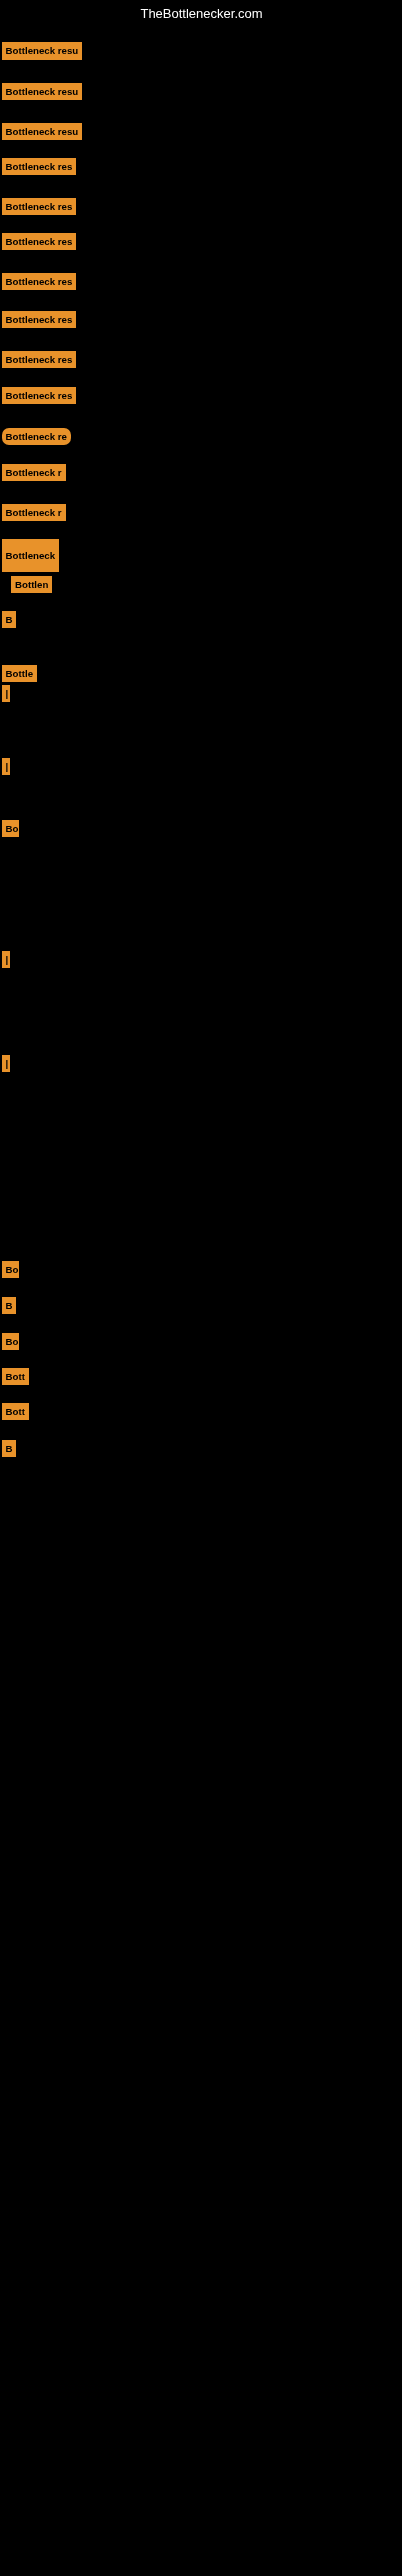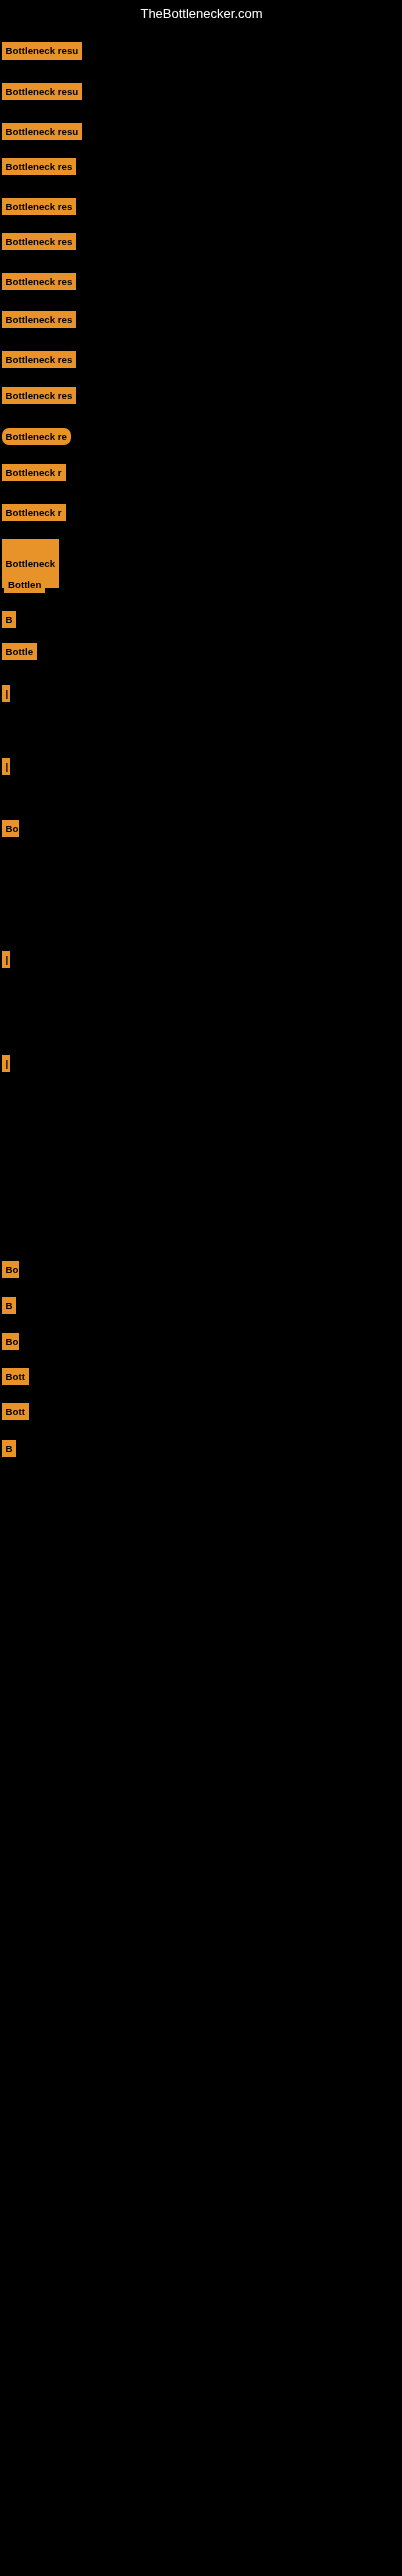--- a/index.html
+++ b/index.html
@@ -30,24 +30,24 @@
     <div style="position: absolute; top: 133px; left: 1.6px; background-color: rgb(232, 146, 42); color: rgb(0, 0, 0); font-size: 9.7px; font-weight: bold; padding: 3.2px 4px; white-space: nowrap; overflow: hidden; max-width: 89px; cursor: pointer;">Bottleneck res</div>
     <div style="position: absolute; top: 173px; left: 1.6px; background-color: rgb(232, 146, 42); color: rgb(0, 0, 0); font-size: 9.7px; font-weight: bold; padding: 3.2px 4px; white-space: nowrap; overflow: hidden; max-width: 89px; cursor: pointer;">Bottleneck res</div>
     <div style="position: absolute; top: 208px; left: 1.6px; background-color: rgb(232, 146, 42); color: rgb(0, 0, 0); font-size: 9.7px; font-weight: bold; padding: 3.2px 4px; white-space: nowrap; overflow: hidden; max-width: 87px; cursor: pointer;">Bottleneck res</div>
     <div style="position: absolute; top: 248px; left: 1.6px; background-color: rgb(232, 146, 42); color: rgb(0, 0, 0); font-size: 9.7px; font-weight: bold; padding: 3.2px 4px; white-space: nowrap; overflow: hidden; max-width: 87px; cursor: pointer;">Bottleneck res</div>
     <div style="position: absolute; top: 286px; left: 1.6px; background-color: rgb(232, 146, 42); color: rgb(0, 0, 0); font-size: 9.7px; font-weight: bold; padding: 3.2px 4px; white-space: nowrap; overflow: hidden; max-width: 85px; cursor: pointer;">Bottleneck res</div>
     <div style="position: absolute; top: 326px; left: 1.6px; background-color: rgb(232, 146, 42); color: rgb(0, 0, 0); font-size: 9.7px; font-weight: bold; padding: 3.2px 4px; white-space: nowrap; overflow: hidden; max-width: 85px; cursor: pointer;">Bottleneck res</div>
     <div style="position: absolute; top: 362px; left: 1.6px; background-color: rgb(232, 146, 42); color: rgb(0, 0, 0); font-size: 9.7px; font-weight: bold; padding: 3.2px 4px; white-space: nowrap; overflow: hidden; max-width: 84px; cursor: pointer;">Bottleneck res</div>
     <div style="position: absolute; top: 403px; left: 1.6px; background-color: rgb(232, 146, 42); color: rgb(0, 0, 0); font-size: 9.7px; font-weight: bold; padding: 3.2px 4px; white-space: nowrap; overflow: hidden; max-width: 81px; cursor: pointer; border-radius: 7px;">Bottleneck re</div>
     <div style="position: absolute; top: 439px; left: 1.6px; background-color: rgb(232, 146, 42); color: rgb(0, 0, 0); font-size: 9.7px; font-weight: bold; padding: 3.2px 4px; white-space: nowrap; overflow: hidden; max-width: 76px; cursor: pointer;">Bottleneck r</div>
     <div style="position: absolute; top: 479px; left: 1.6px; background-color: rgb(232, 146, 42); color: rgb(0, 0, 0); font-size: 9.7px; font-weight: bold; padding: 3.2px 4px; white-space: nowrap; overflow: hidden; max-width: 74px; cursor: pointer;">Bottleneck r</div>
-    <div style="position: absolute; top: 514px; left: 1.6px; background-color: rgb(232, 146, 42); color: rgb(0, 0, 0); font-size: 9.7px; font-weight: bold; padding: 19px 4px; white-space: nowrap; overflow: hidden; max-width: 66px; cursor: pointer;">Bottleneck</div>
-    <div style="position: absolute; top: 551px; left: 4px; background-color: rgb(232, 146, 42); color: rgb(0, 0, 0); font-size: 9.7px; font-weight: bold; padding: 3.2px 4px; white-space: nowrap; overflow: hidden; max-width: 48px; cursor: pointer;">Bottlen</div>
+    <div style="position: absolute; top: 514px; left: 1.6px; background-color: rgb(232, 146, 42); color: rgb(0, 0, 0); font-size: 9.7px; font-weight: bold; padding: 11px 4px; white-space: nowrap; overflow: hidden; max-width: 66px; cursor: pointer;">Bottleneck</div>
+    <div style="position: absolute; top: 551px; left: 11px; background-color: rgb(232, 146, 42); color: rgb(0, 0, 0); font-size: 9.7px; font-weight: bold; padding: 3.2px 4px; white-space: nowrap; overflow: hidden; max-width: 48px; cursor: pointer;">Bottlen</div>
     <div style="position: absolute; top: 586px; left: 1.6px; background-color: rgb(232, 146, 42); color: rgb(0, 0, 0); font-size: 9.7px; font-weight: bold; padding: 3.2px 4px; white-space: nowrap; overflow: hidden; max-width: 14.5px; cursor: pointer;">B</div>
-    <div style="position: absolute; top: 618px; left: 1.6px; background-color: rgb(232, 146, 42); color: rgb(0, 0, 0); font-size: 9.7px; font-weight: bold; padding: 3.2px 4px; white-space: nowrap; overflow: hidden; max-width: 39px; cursor: pointer;">Bottle</div>
+    <div style="position: absolute; top: 640px; left: 1.6px; background-color: rgb(232, 146, 42); color: rgb(0, 0, 0); font-size: 9.7px; font-weight: bold; padding: 3.2px 4px; white-space: nowrap; overflow: hidden; max-width: 39px; cursor: pointer;">Bottle</div>
     <div style="position: absolute; top: 660px; left: 1.6px; background-color: rgb(232, 146, 42); color: rgb(0, 0, 0); font-size: 9.7px; font-weight: bold; padding: 3.2px 4px; white-space: nowrap; overflow: hidden; max-width: 6.4px; cursor: pointer;">|</div>
     <div style="position: absolute; top: 733px; left: 1.6px; background-color: rgb(232, 146, 42); color: rgb(0, 0, 0); font-size: 9.7px; font-weight: bold; padding: 3.2px 4px; white-space: nowrap; overflow: hidden; max-width: 6.4px; cursor: pointer;">|</div>
     <div style="position: absolute; top: 795px; left: 1.6px; background-color: rgb(232, 146, 42); color: rgb(0, 0, 0); font-size: 9.7px; font-weight: bold; padding: 3.2px 4px; white-space: nowrap; overflow: hidden; max-width: 17.7px; cursor: pointer;">Bo</div>
     <div style="position: absolute; top: 926px; left: 1.6px; background-color: rgb(232, 146, 42); color: rgb(0, 0, 0); font-size: 9.7px; font-weight: bold; padding: 3.2px 4px; white-space: nowrap; overflow: hidden; max-width: 6.4px; cursor: pointer;">|</div>
     <div style="position: absolute; top: 1030px; left: 1.6px; background-color: rgb(232, 146, 42); color: rgb(0, 0, 0); font-size: 9.7px; font-weight: bold; padding: 3.2px 4px; white-space: nowrap; overflow: hidden; max-width: 6.4px; cursor: pointer;">|</div>
     <div style="position: absolute; top: 1236px; left: 1.6px; background-color: rgb(232, 146, 42); color: rgb(0, 0, 0); font-size: 9.7px; font-weight: bold; padding: 3.2px 4px; white-space: nowrap; overflow: hidden; max-width: 17.7px; cursor: pointer;">Bo</div>
     <div style="position: absolute; top: 1272px; left: 1.6px; background-color: rgb(232, 146, 42); color: rgb(0, 0, 0); font-size: 9.7px; font-weight: bold; padding: 3.2px 4px; white-space: nowrap; overflow: hidden; max-width: 14.5px; cursor: pointer;">B</div>
     <div style="position: absolute; top: 1308px; left: 1.6px; background-color: rgb(232, 146, 42); color: rgb(0, 0, 0); font-size: 9.7px; font-weight: bold; padding: 3.2px 4px; white-space: nowrap; overflow: hidden; max-width: 17.7px; cursor: pointer;">Bo</div>
     <div style="position: absolute; top: 1343px; left: 1.6px; background-color: rgb(232, 146, 42); color: rgb(0, 0, 0); font-size: 9.7px; font-weight: bold; padding: 3.2px 4px; white-space: nowrap; overflow: hidden; max-width: 29px; cursor: pointer;">Bott</div>
     <div style="position: absolute; top: 1378px; left: 1.6px; background-color: rgb(232, 146, 42); color: rgb(0, 0, 0); font-size: 9.7px; font-weight: bold; padding: 3.2px 4px; white-space: nowrap; overflow: hidden; max-width: 29px; cursor: pointer;">Bott</div>

